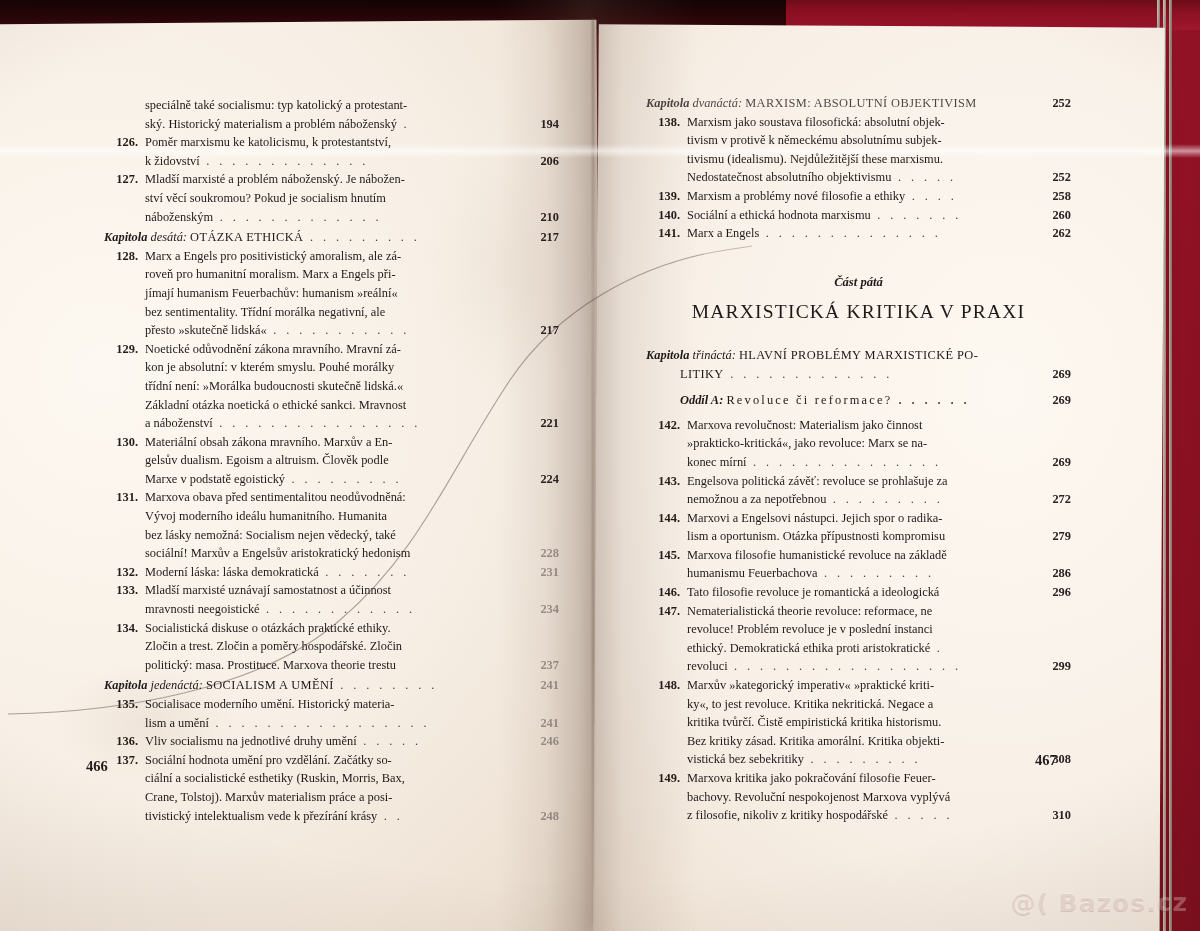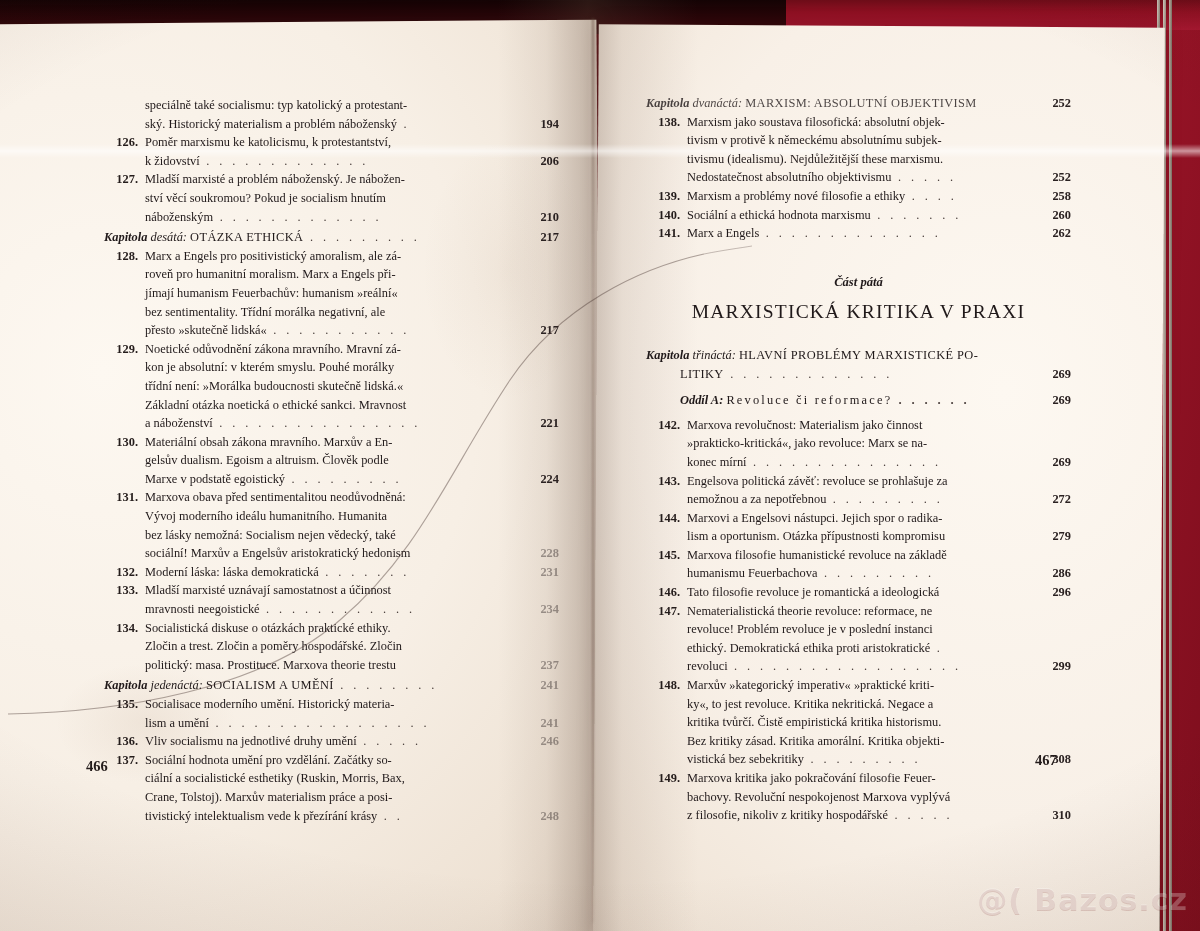--- a/index.html
+++ b/index.html
@@ -95,21 +95,21 @@
   .vign{position:absolute;inset:0;pointer-events:none;
     background:radial-gradient(120% 90% at 50% 45%,rgba(0,0,0,0) 55%,rgba(60,25,15,.18) 100%);}
 
   
   .faded{opacity:.42;}
   .faint-text{opacity:.80;}
 
   
   .watermark{position:absolute;right:12px;bottom:14px;
     font-family:"DejaVu Sans", sans-serif;
-    font-size:30px;letter-spacing:1px;font-weight:bold;
+    font-size:25px;letter-spacing:1px;font-weight:bold;
     color:rgba(255,255,255,.26);
     text-shadow:0 1px 0 rgba(120,40,40,.18);
     white-space:nowrap;}
 </style>
 </head>
 <body>
 
 <div id="scan">
 
   <div class="cover-bg"></div>

